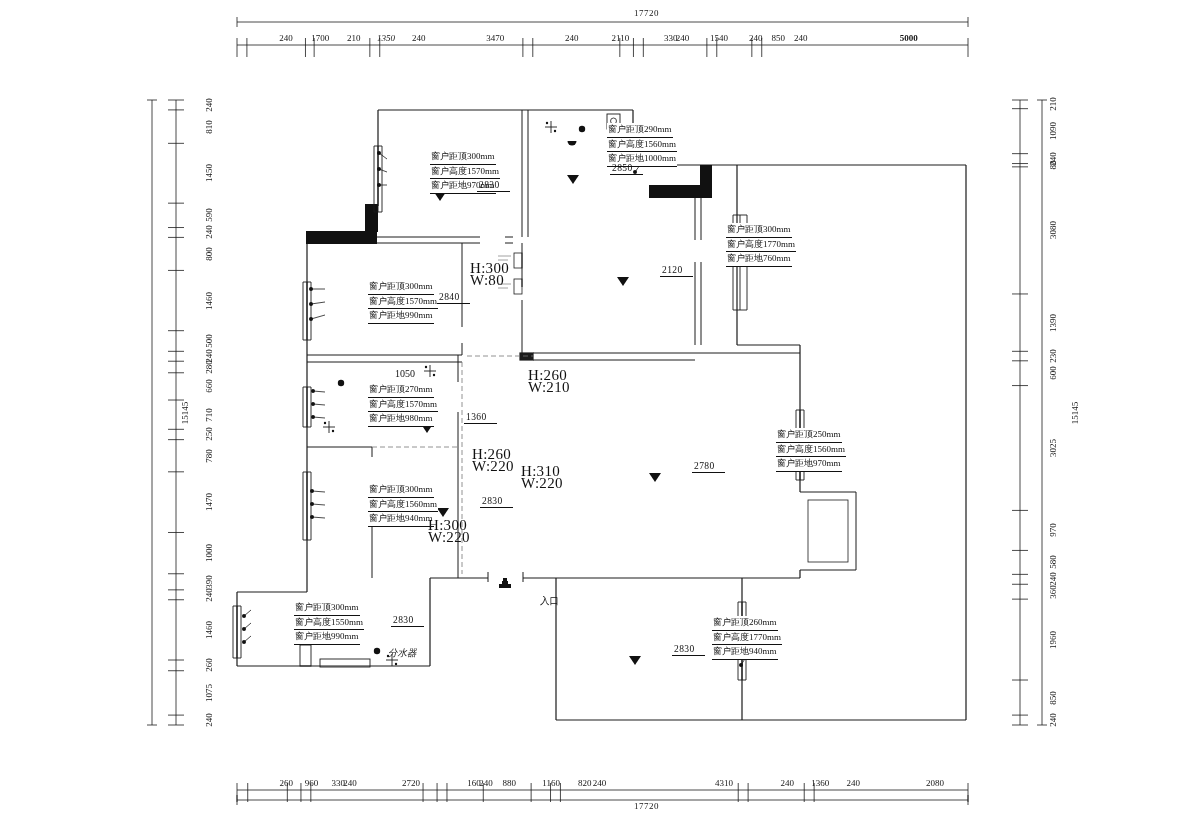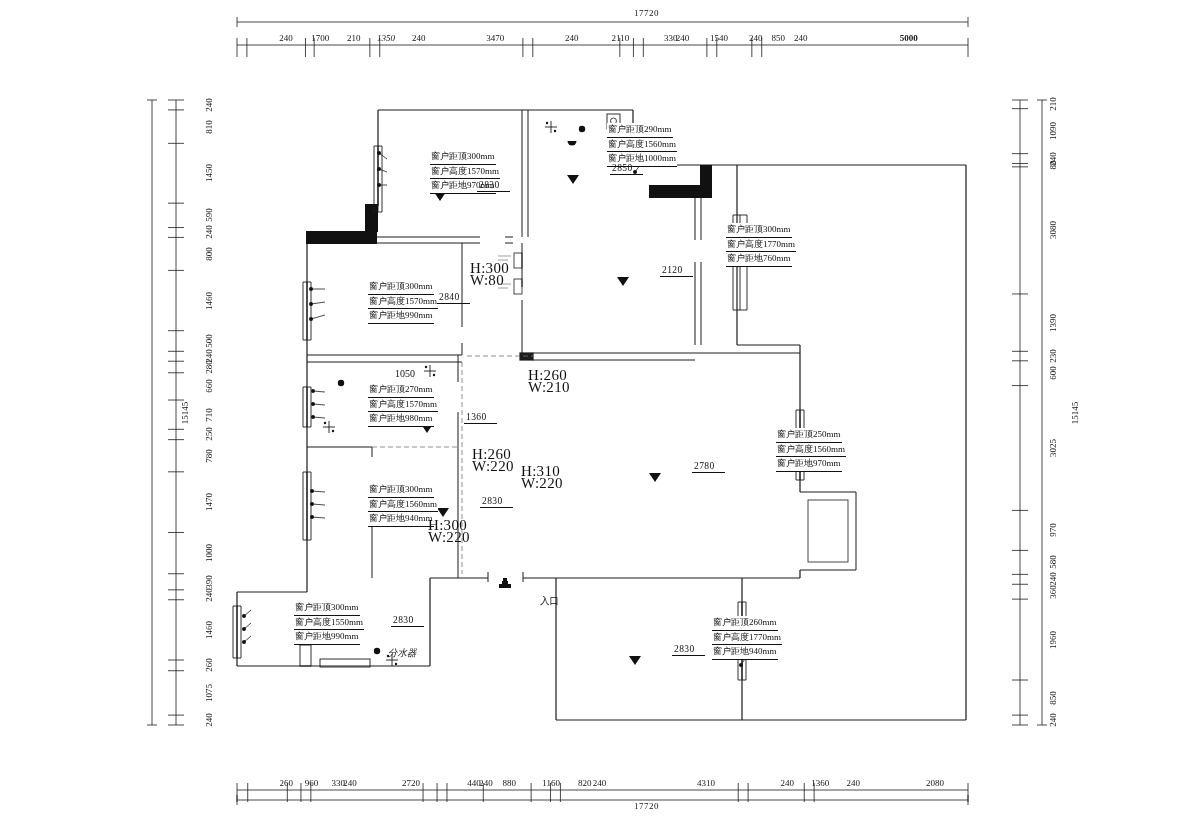--- a/index.html
+++ b/index.html
@@ -275,27 +275,27 @@
       <div class="dim h" style="left: 711.82px; top: 33px;">240</div>
       <div class="dim h" style="left: 734.303px; top: 33px;">850</div>
       <div class="dim h" style="left: 756.786px; top: 33px;">240</div>
       <div class="dim h" style="left: 864.868px; top: 33px; font-weight: bold;">5000</div>
       <div class="dim total-h" style="left: 602.5px; top: 801px;">17720</div>
       <div class="dim h" style="left: 242.363px; top: 778px;">260</div>
       <div class="dim h" style="left: 267.527px; top: 778px;">960</div>
       <div class="dim h" style="left: 294.135px; top: 778px;">330</div>
       <div class="dim h" style="left: 305.892px; top: 778px;">240</div>
       <div class="dim h" style="left: 366.946px; top: 778px;">2720</div>
-      <div class="dim h" style="left: 430.063px; top: 778px;">440</div>
+      <div class="dim h" style="left: 430.063px; top: 778px;">160</div>
       <div class="dim h" style="left: 442.027px; top: 778px;">240</div>
       <div class="dim h" style="left: 465.128px; top: 778px;">880</div>
       <div class="dim h" style="left: 507.206px; top: 778px;">1160</div>
       <div class="dim h" style="left: 540.827px; top: 778px;">820</div>
       <div class="dim h" style="left: 555.472px; top: 778px;">240</div>
-      <div class="dim h" style="left: 662px; top: 778px;">4310</div>
+      <div class="dim h" style="left: 680px; top: 778px;">4310</div>
       <div class="dim h" style="left: 743.172px; top: 778px;">240</div>
       <div class="dim h" style="left: 776.174px; top: 778px;">1360</div>
       <div class="dim h" style="left: 809.177px; top: 778px;">240</div>
       <div class="dim h" style="left: 891.063px; top: 778px;">2080</div>
       <div class="dim v" style="left: 141px; top: 412.5px;">15145</div>
       <div class="dim v" style="left: 165px; top: 104.952px;">240</div>
       <div class="dim v" style="left: 165px; top: 126.618px;">810</div>
       <div class="dim v" style="left: 165px; top: 173.25px;">1450</div>
       <div class="dim v" style="left: 165px; top: 215.343px;">590</div>
       <div class="dim v" style="left: 165px; top: 232.469px;">240</div>

